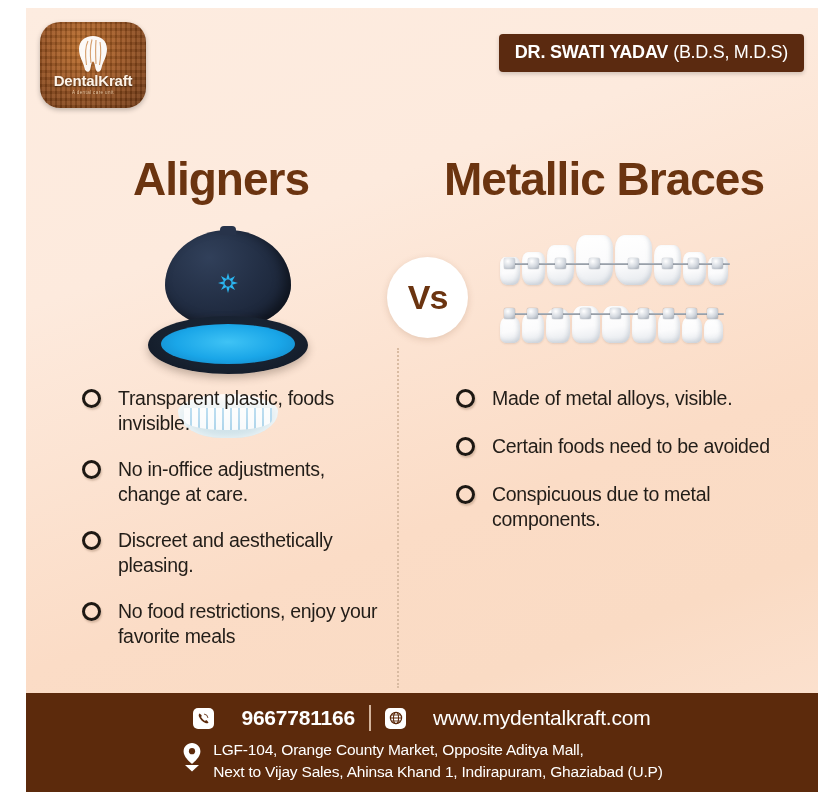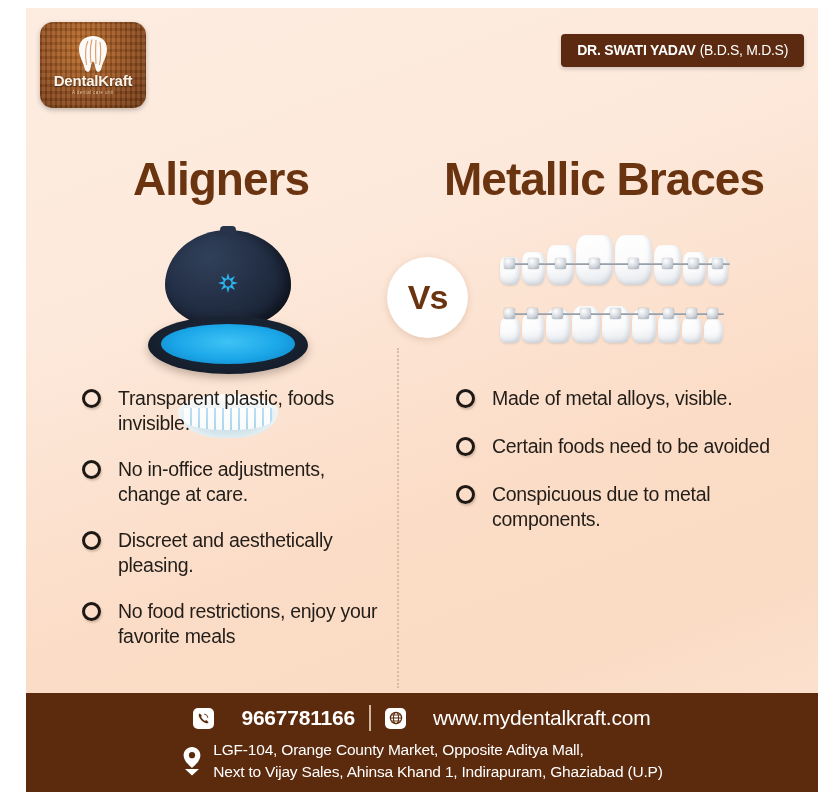--- a/index.html
+++ b/index.html
@@ -24,21 +24,21 @@
     overflow: hidden;
   }
 
   
   .logo-box {
     position: absolute;
     left: 14px;
     top: 14px;
     width: 106px;
     height: 86px;
-    border-radius: 13px;
+    border-radius: 20px;
     background:
       repeating-linear-gradient(90deg, rgba(0,0,0,0.12) 0 2px, rgba(255,255,255,0.05) 2px 5px),
       repeating-linear-gradient(0deg, rgba(0,0,0,0.10) 0 3px, rgba(255,255,255,0.04) 3px 7px),
       radial-gradient(circle at 42% 30%, #c0702b 0%, #9c5420 45%, #6d3612 100%);
     box-shadow: 0 2px 5px rgba(0,0,0,0.25);
     overflow: hidden;
   }
   .logo-tooth {
     position: absolute;
     left: 50%;
@@ -69,21 +69,21 @@
   }
 
   .doctor-banner {
     position: absolute;
     right: 14px;
     top: 26px;
     background: #5b2a10;
     color: #ffffff;
     padding: 8px 16px 9px 16px;
     border-radius: 4px;
-    font-size: 14px;
+    font-size: 18px;
     white-space: nowrap;
     box-shadow: 0 2px 4px rgba(0,0,0,0.18);
   }
   .doctor-banner .dr-name { font-weight: bold; letter-spacing: -0.2px; }
   .doctor-banner .dr-cred { font-weight: normal; letter-spacing: -0.3px; }
 
   
   .heading {
     position: absolute;
     top: 144px;
@@ -291,21 +291,21 @@
   }
   .fsep { width: 2px; height: 26px; background: #e8cdb6; opacity: 0.85; }
 
   .footer-addr {
     position: absolute;
     left: 0;
     right: 0;
     top: 46px;
     display: flex;
     justify-content: center;
-    align-items: center;
+    align-items: flex-start;
     gap: 10px;
   }
   .pin-icon { margin-top: 3px; }
   .addr-lines { font-size: 15.5px; line-height: 1.45; letter-spacing: -0.2px; }
 </style>
 </head>
 <body>
 
 <div class="poster">
 

